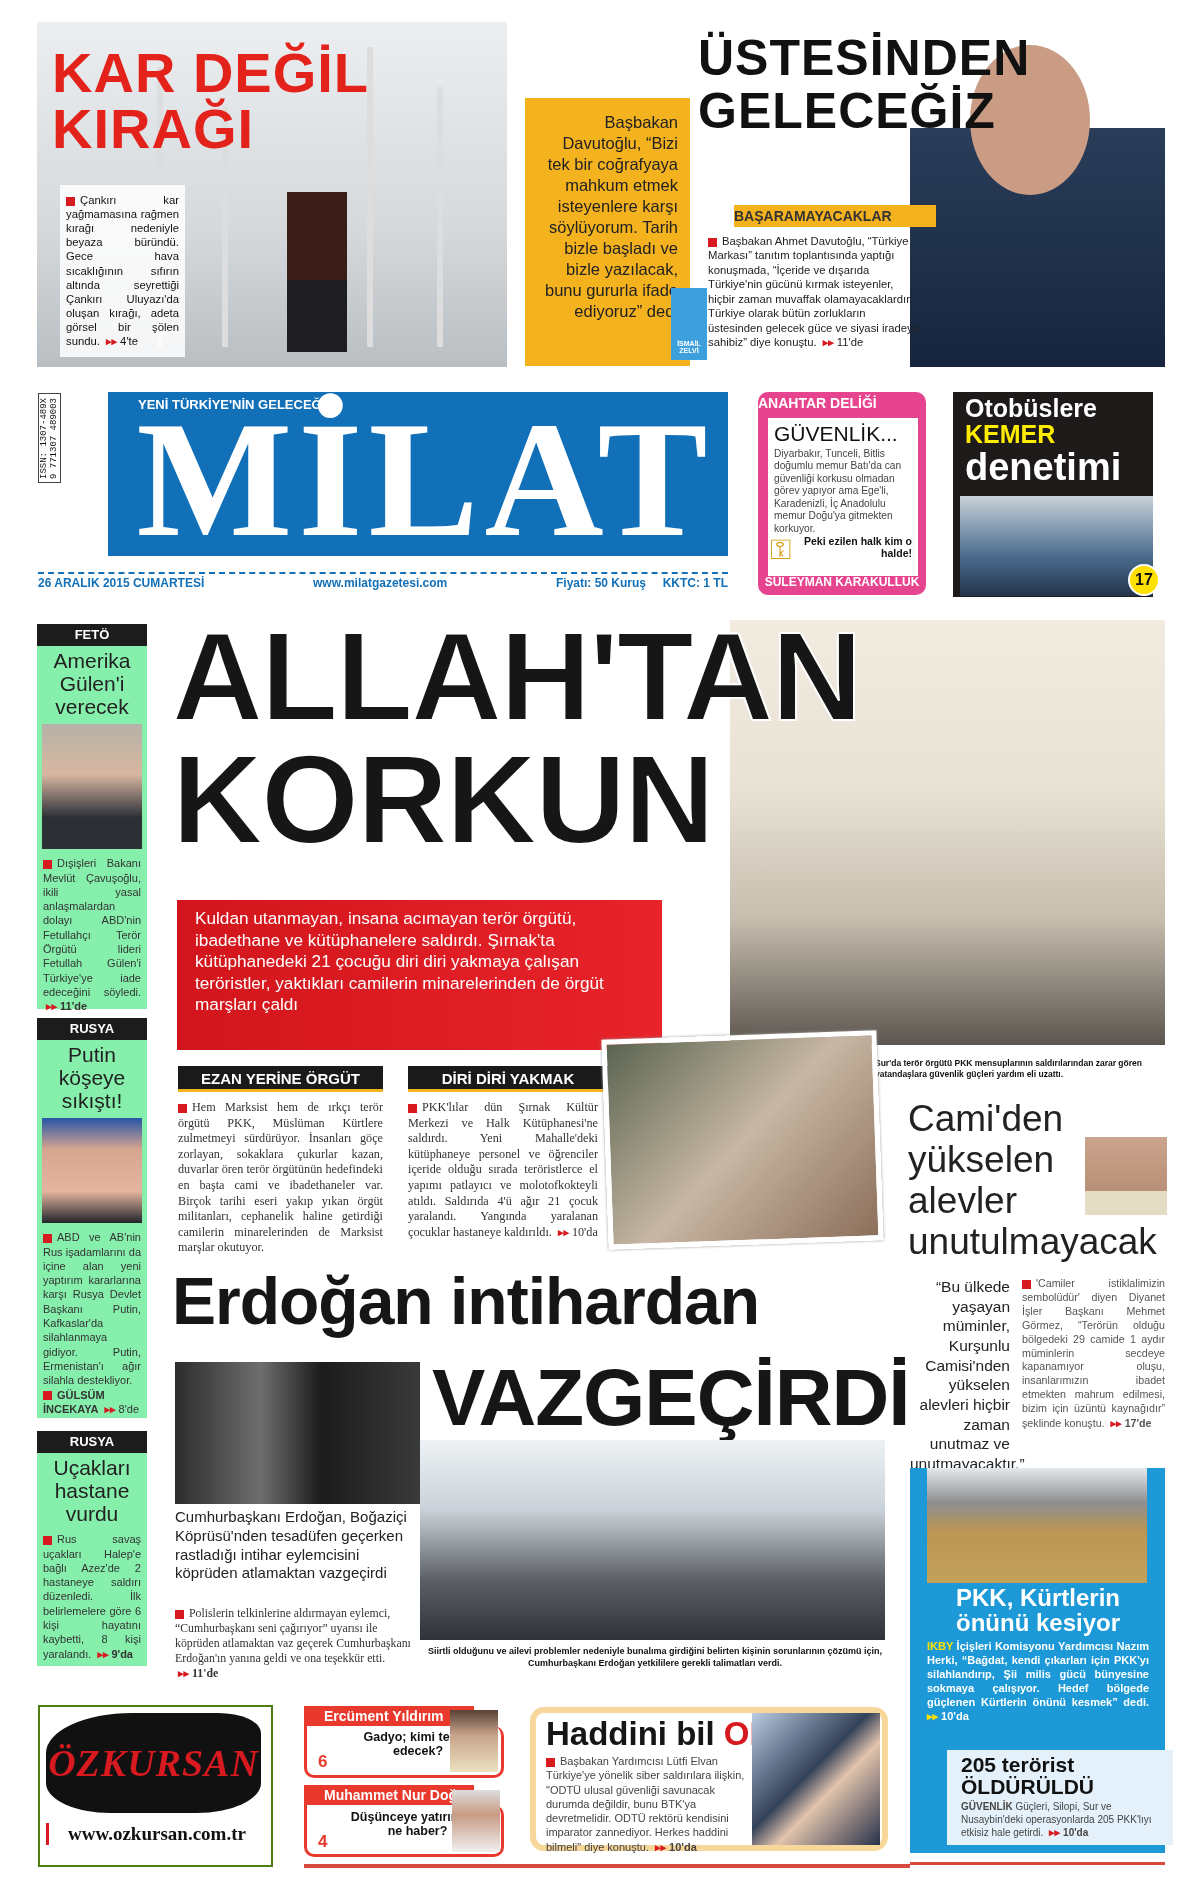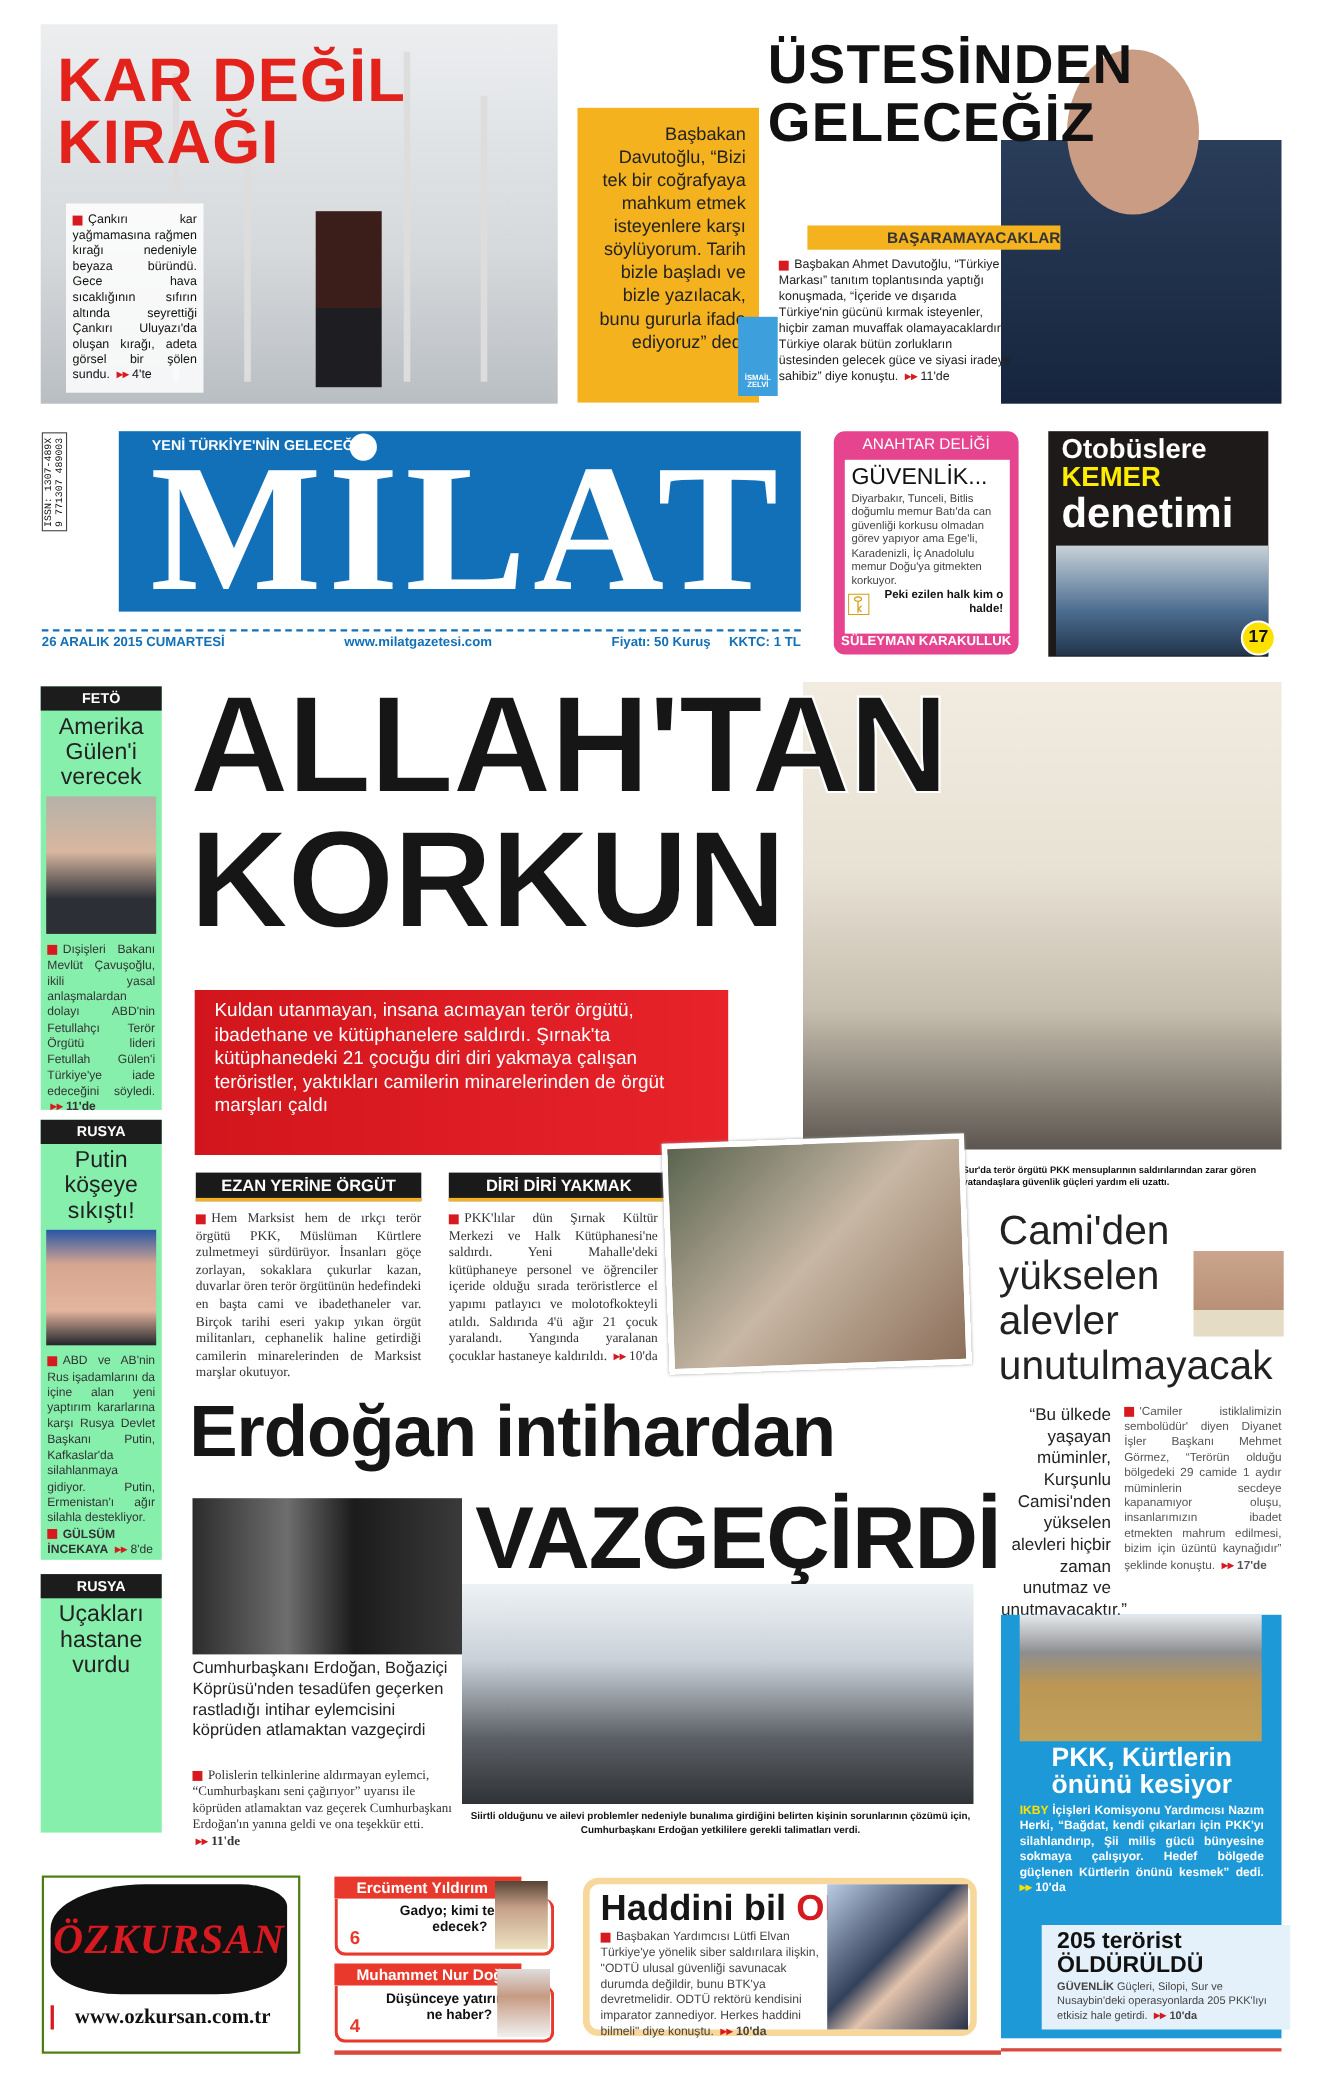--- a/index.html
+++ b/index.html
@@ -13,32 +13,32 @@
 #kar{left:37px;top:22px;width:470px;height:345px;background:linear-gradient(#eceef0,#d5d9dc 60%,#b9bec2)}
 #kar .tree{position:absolute;width:6px;background:#ddd;bottom:20px}
 #kar .man{position:absolute;left:250px;top:170px;width:60px;height:160px;background:linear-gradient(#3b1e1a 0,#3b1e1a 55%,#1e1e22 55%)}
 #kar-h{left:52px;top:45px;font:900 56px/1 "Liberation Sans",sans-serif;color:#e3231b;letter-spacing:1px}
 #kar-box{left:60px;top:185px;width:125px;background:rgba(255,255,255,.85);padding:8px 6px;font-size:11.3px;line-height:1.25;text-align:justify}
 
 #tum-h{left:528px;top:32px;font:900 50px/1.05 "Liberation Sans",sans-serif;color:#111;letter-spacing:1px}
 #davu-photo{left:910px;top:25px;width:255px;height:342px;background:linear-gradient(180deg,#fff 0,#fff 30%,#2a3d59 30%,#16253d 100%)}
 #davu-face{position:absolute;left:60px;top:20px;width:120px;height:150px;border-radius:50%;background:#c99c83}
 #yellow-quote{left:525px;top:98px;width:165px;height:268px;background:#f4b21e;padding:14px 12px;font-size:16.5px;line-height:1.27;text-align:right;color:#222}
-#basar{left:734px;top:205px;width:230px;height:22px;background:#f4b21e;font:bold 14px/22px "Liberation Sans",sans-serif;text-align:right;color:#333}
+#basar{left:734px;top:205px;width:202px;height:22px;background:#f4b21e;font:bold 14px/22px "Liberation Sans",sans-serif;text-align:left;color:#333}
 #davu-txt{left:708px;top:234px;width:212px;font-size:11.3px;line-height:1.28;color:#222}
 #ismail{left:671px;top:288px;width:36px;height:72px;background:#3da0dd;color:#fff;font-size:7px;font-weight:bold;text-align:center;padding-top:52px}
 
 #issn{left:38px;top:393px;width:23px;height:90px;background:#fff;border:1px solid #444;font:9px "Liberation Mono",monospace;writing-mode:vertical-rl;transform:rotate(180deg);text-align:center}
 #mast{left:108px;top:392px;width:620px;height:164px;background:#1270b8}
 #mast-tag{left:138px;top:397px;color:#fff;font-size:13px;font-weight:bold}
 #mast-logo{left:125px;top:400px;width:600px;text-align:center;color:#fff;font:bold 165px/160px "Liberation Serif",serif;letter-spacing:6px}
 #date-bar{left:38px;top:572px;width:690px;height:20px;border-top:2px dashed #1270b8;font-size:12px;font-weight:bold;color:#1270b8;display:flex;justify-content:space-between;padding-top:2px}
 
 #anahtar{left:758px;top:392px;width:168px;height:203px;background:#e6448f;border-radius:10px}
-#anahtar-title{left:758px;top:395px;width:168px;text-align:center;color:#fff;font-weight:normal;font-size:14px}
+#anahtar-title{left:758px;top:395px;width:168px;text-align:left;color:#fff;font-weight:bold;font-size:14px}
 #anahtar-inner{left:768px;top:418px;width:150px;height:158px;background:#fff;padding:4px 6px}
 #anahtar-inner h3{font-size:21px;font-weight:normal;margin-bottom:2px}
 #anahtar-inner p{font-size:10.2px;line-height:1.22;color:#444}
 #anahtar-inner b{display:block;font-size:10.5px;color:#111;text-align:right}
 #anahtar-author{left:758px;top:575px;width:168px;text-align:center;color:#fff;font-weight:bold;font-size:12px}
 
 #oto{left:953px;top:392px;width:200px;height:205px;background:#1d1a19}
 #oto h3{font:bold 25px/1.05 "Liberation Sans",sans-serif;color:#fff;padding:3px 12px}
 #oto .kem{color:#ffed00}
 #oto .den{font-size:38px;font-weight:900}
@@ -169,20 +169,21 @@
 </div>
 <div class="lcol" style="top:1018px;height:400px">
   <div class="lhead">RUSYA</div>
   <div class="ltitle">Putin köşeye sıkıştı!</div>
   <div class="lphoto" style="height:105px;background:linear-gradient(#2856a7,#d7a690 30%,#e3b49e 70%,#23252b)"></div>
   <div class="ltxt"><span class="red-sq"></span><span>ABD ve AB'nin Rus işadamlarını da içine alan yeni yaptırım kararlarına karşı Rusya Devlet Başkanı Putin, Kafkaslar'da silahlanmaya gidiyor. Putin, Ermenistan'ı ağır silahla destekliyor.</span><br><span class="red-sq"></span><b>GÜLSÜM İNCEKAYA</b> <span class="arrow">▸▸</span><span>8'de</span></div>
 </div>
 <div class="lcol" style="top:1431px;height:235px">
   <div class="lhead">RUSYA</div>
   <div class="ltitle">Uçakları hastane vurdu</div>
+  <div class="ltxt"><span class="red-sq"></span><span>Rus savaş uçakları Halep'e bağlı Azez'de 2 hastaneye saldırı düzenledi. İlk belirlemelere göre 6 kişi hayatını kaybetti, 8 kişi yaralandı.</span> <span class="arrow">▸▸</span><b>9'da</b></div>
 </div>
 
 <div id="building" class="photo"></div>
 <div id="allah" class="abs">
   <div>ALLAH'TAN</div>
   <div>KORKUN</div>
 </div>
 <div id="red-box" class="abs">Kuldan utanmayan, insana acımayan terör örgütü, ibadethane ve kütüphanelere saldırdı. Şırnak'ta kütüphanedeki 21 çocuğu diri diri yakmaya çalışan teröristler, yaktıkları camilerin minarelerinden de örgüt marşları çaldı</div>
 <div id="sur-cap" class="abs">Sur'da terör örgütü PKK mensuplarının saldırılarından zarar gören vatandaşlara güvenlik güçleri yardım eli uzattı.</div>
 

